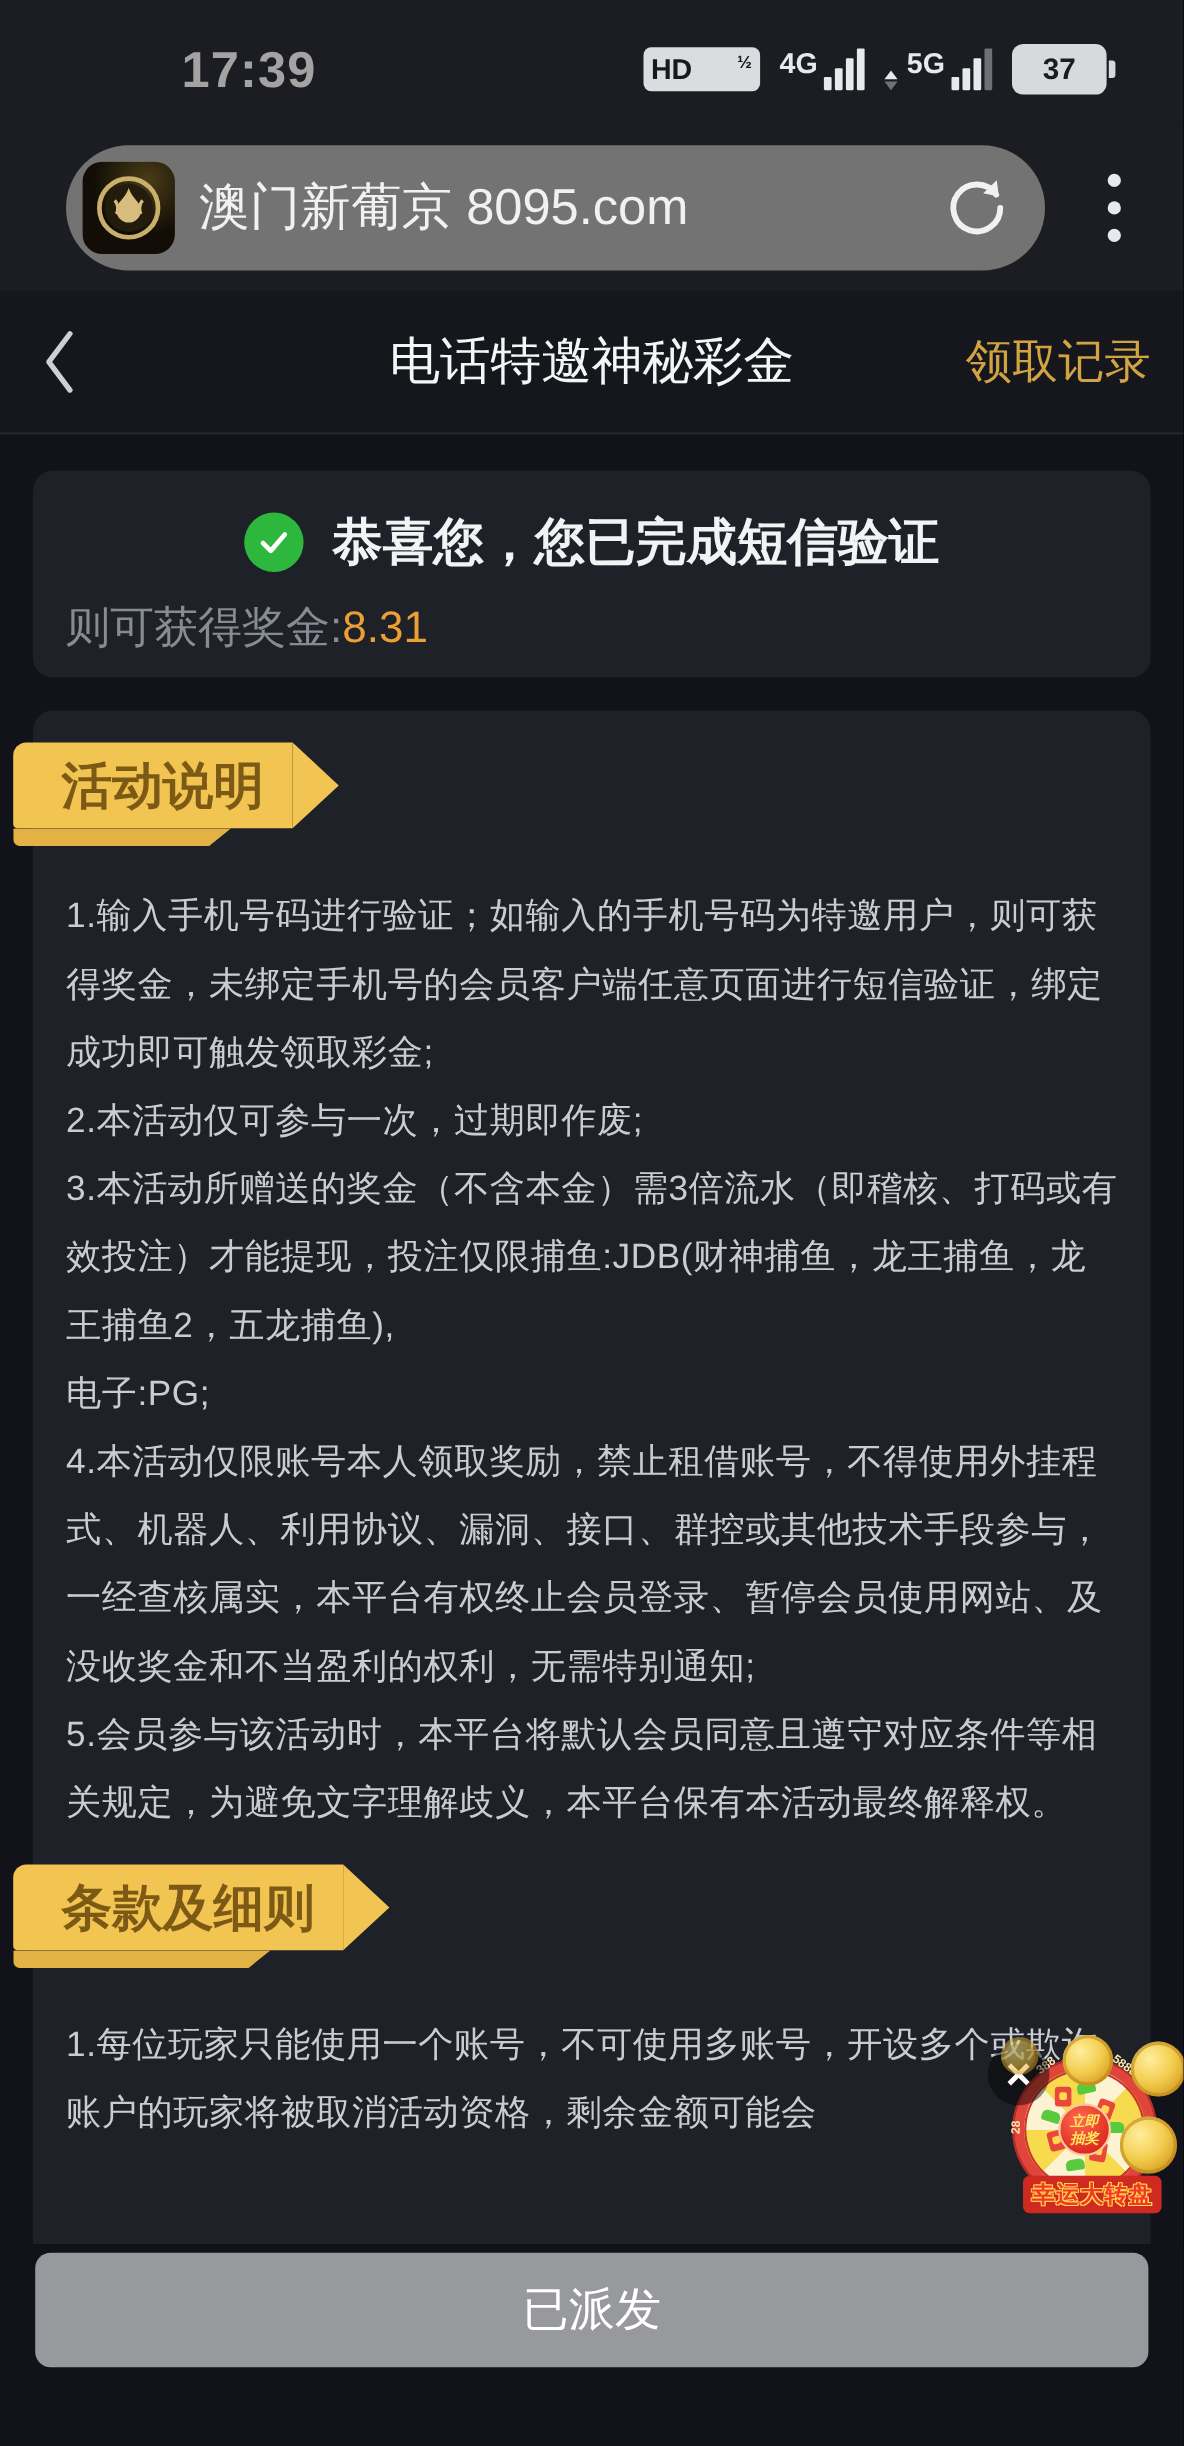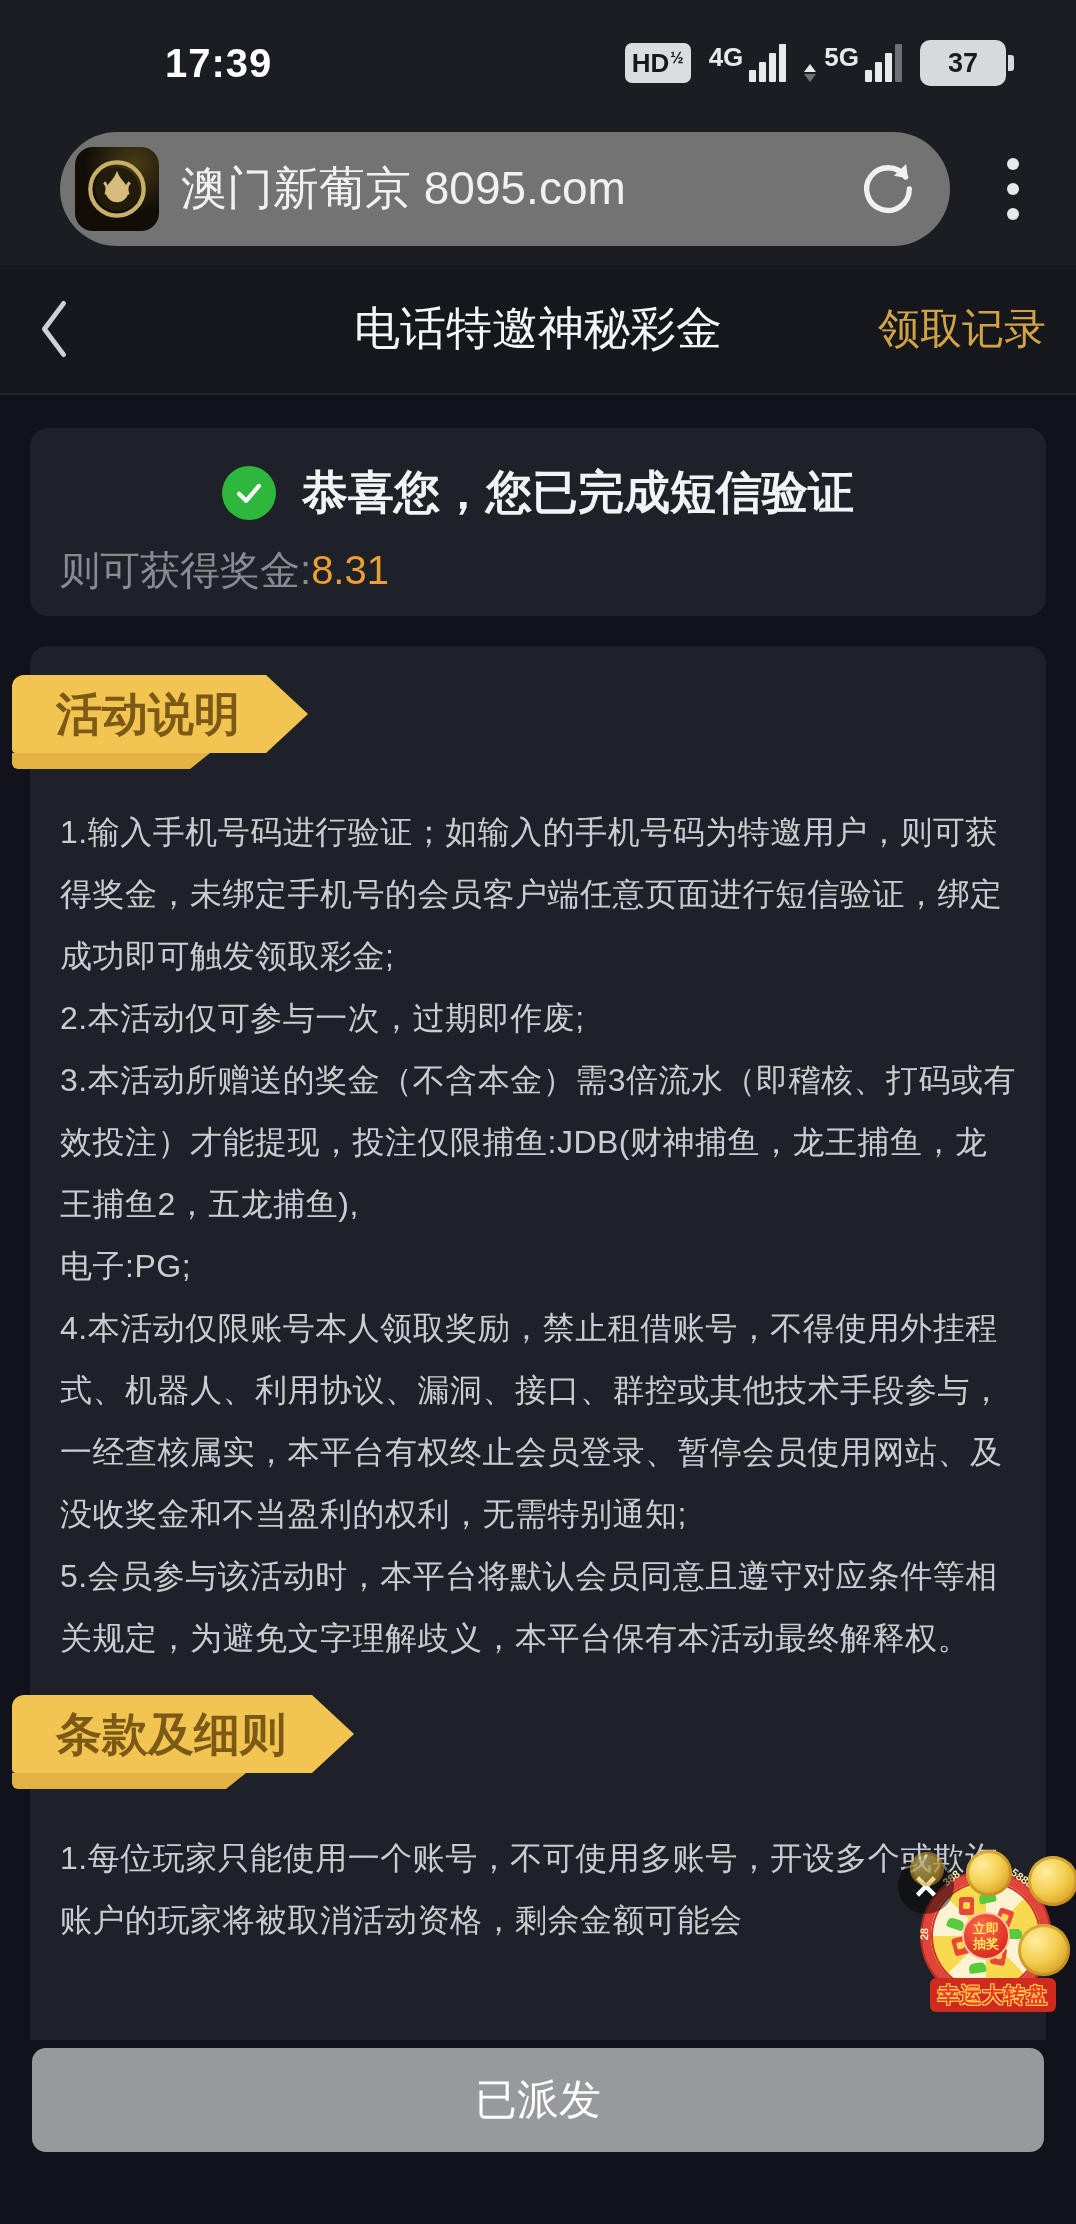--- a/index.html
+++ b/index.html
@@ -2,24 +2,24 @@
 <html><head>
 <meta charset="utf-8">
 <style>
   html,body{margin:0;padding:0;background:#000;}
   .screen{position:relative;width:1076px;height:2224px;background:#12131a;overflow:hidden;
     font-family:"Liberation Sans","DejaVu Sans",sans-serif;color:#e8e9ec;}
 
   
   .statusbar{position:absolute;top:0;left:0;right:0;height:112px;background:#1c1d22;
     display:flex;align-items:center;justify-content:space-between;padding:14px 70px 0 165px;box-sizing:border-box;}
-  .time{font-size:40px;font-weight:600;color:#ffffff;letter-spacing:1px;}
+  .time{font-size:46px;font-weight:600;color:#a3a3a3;letter-spacing:1px;}
   .status-icons{display:flex;align-items:center;gap:18px;}
   .hd-badge{background:#dadcdf;color:#17181c;font-weight:800;font-size:26px;line-height:1;
-    border-radius:7px;padding:7px 7px;display:flex;align-items:flex-start;}
+    border-radius:7px;padding:7px 7px;display:flex;align-items:flex-start;gap:40px;}
   .hd-half{font-size:16px;font-weight:800;margin-left:1px;}
   .sig{display:flex;align-items:flex-end;gap:6px;}
   .sig-label{font-size:26px;font-weight:700;color:#e8e9ec;line-height:1;align-self:flex-start;}
   .bars{display:flex;align-items:flex-end;gap:3px;height:38px;}
   .bars i{display:block;width:7px;background:#e8e9ec;border-radius:1px;}
   .b1{height:12px;}.b2{height:20px;}.b3{height:29px;}.b4{height:38px;}
   .bar-dim{background:#6f7177 !important;}
   .updown{display:flex;flex-direction:column;justify-content:center;gap:2px;margin-right:2px;}
   .updown i{width:0;height:0;border-left:6px solid transparent;border-right:6px solid transparent;}
   .arr-up{border-bottom:8px solid #e8e9ec;}
@@ -88,21 +88,21 @@
   .rim span{position:absolute;font-size:11px;font-weight:700;color:#ffe9b0;}
   .rim span:nth-child(1){left:20px;top:0;transform:rotate(-38deg);}
   .rim span:nth-child(2){right:16px;top:0;transform:rotate(36deg);}
   .rim span:nth-child(3){right:-4px;top:56px;transform:rotate(88deg);}
   .rim span:nth-child(4){right:22px;bottom:0;transform:rotate(146deg);}
   .rim span:nth-child(5){left:16px;bottom:2px;transform:rotate(-146deg);}
   .rim span:nth-child(6){left:-4px;top:56px;transform:rotate(-88deg);}
   .wheel-center{position:absolute;left:50%;top:50%;width:48px;height:48px;margin:-24px 0 0 -24px;border-radius:50%;
     background:radial-gradient(circle at 40% 30%,#ff6a52,#dc2b1e 75%);border:2px solid #ffc9a0;box-sizing:border-box;
     display:flex;align-items:center;justify-content:center;text-align:center;
-    font-size:13px;line-height:15px;font-weight:700;color:#ffe85e;z-index:2;}
+    font-size:13px;line-height:15px;font-weight:700;color:#ffe85e;z-index:2;font-style:italic;}
   .wheel-center b{display:block;width:28px;word-break:break-all;font-weight:700;}
   .packet{position:absolute;width:15px;height:18px;background:#e8483c;border-radius:3px;z-index:1;}
   .packet::after{content:"";position:absolute;left:4px;top:5px;width:7px;height:7px;background:#ffd84d;border-radius:2px;}
   .ingot{position:absolute;width:17px;height:10px;background:#59c93e;border-radius:5px 5px 2px 2px;z-index:1;}
   .pk1{left:28px;top:16px;}.pk2{left:66px;top:28px;transform:rotate(20deg);}
   .pk3{left:22px;top:56px;transform:rotate(-15deg);}.pk4{left:60px;top:66px;transform:rotate(10deg);}
   .ig1{left:48px;top:12px;transform:rotate(-12deg);}.ig2{left:16px;top:38px;transform:rotate(18deg);}
   .ig3{left:74px;top:48px;}.ig4{left:38px;top:82px;transform:rotate(-8deg);}
   .coin{position:absolute;border-radius:50%;
     background:radial-gradient(circle at 35% 32%,#ffee9d 0%,#f3cd4e 45%,#d9a32a 75%,#a87414 100%);

